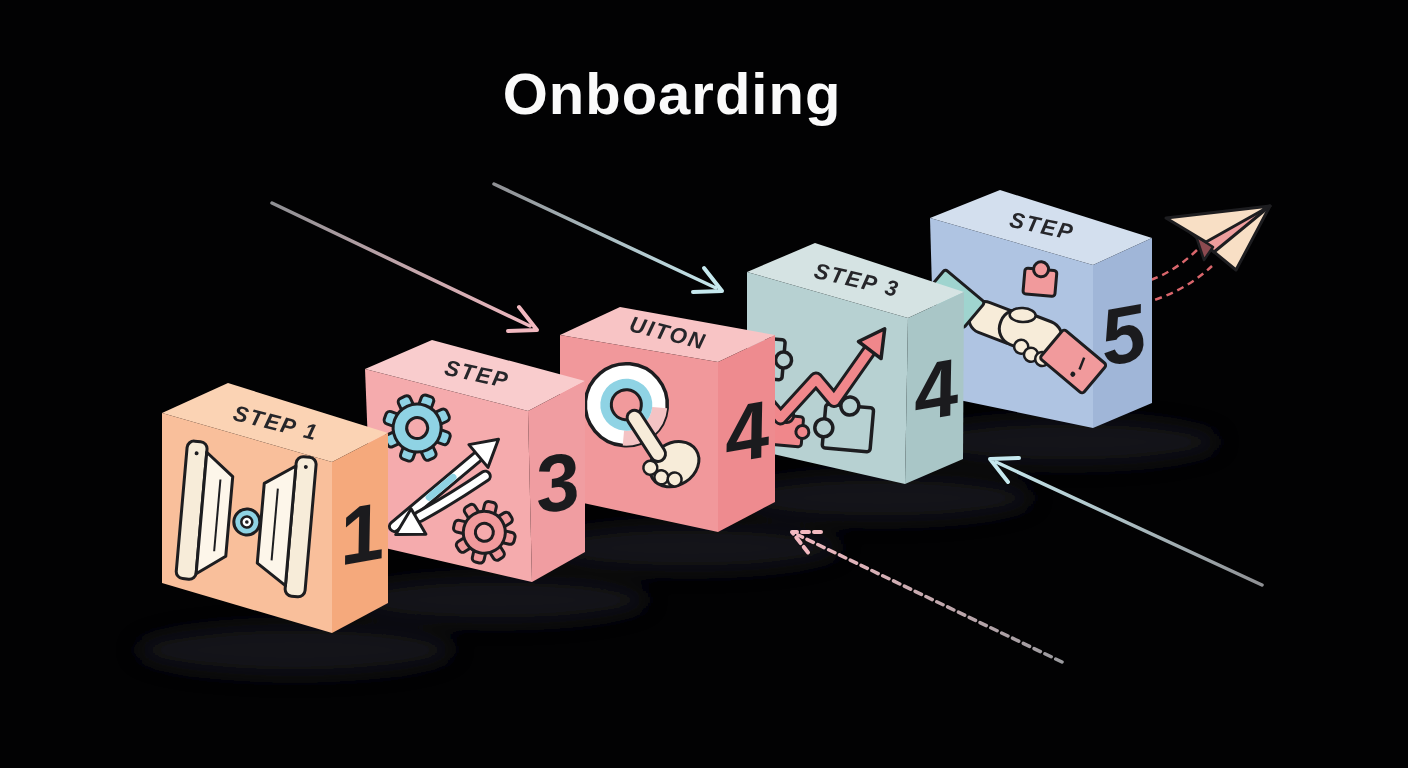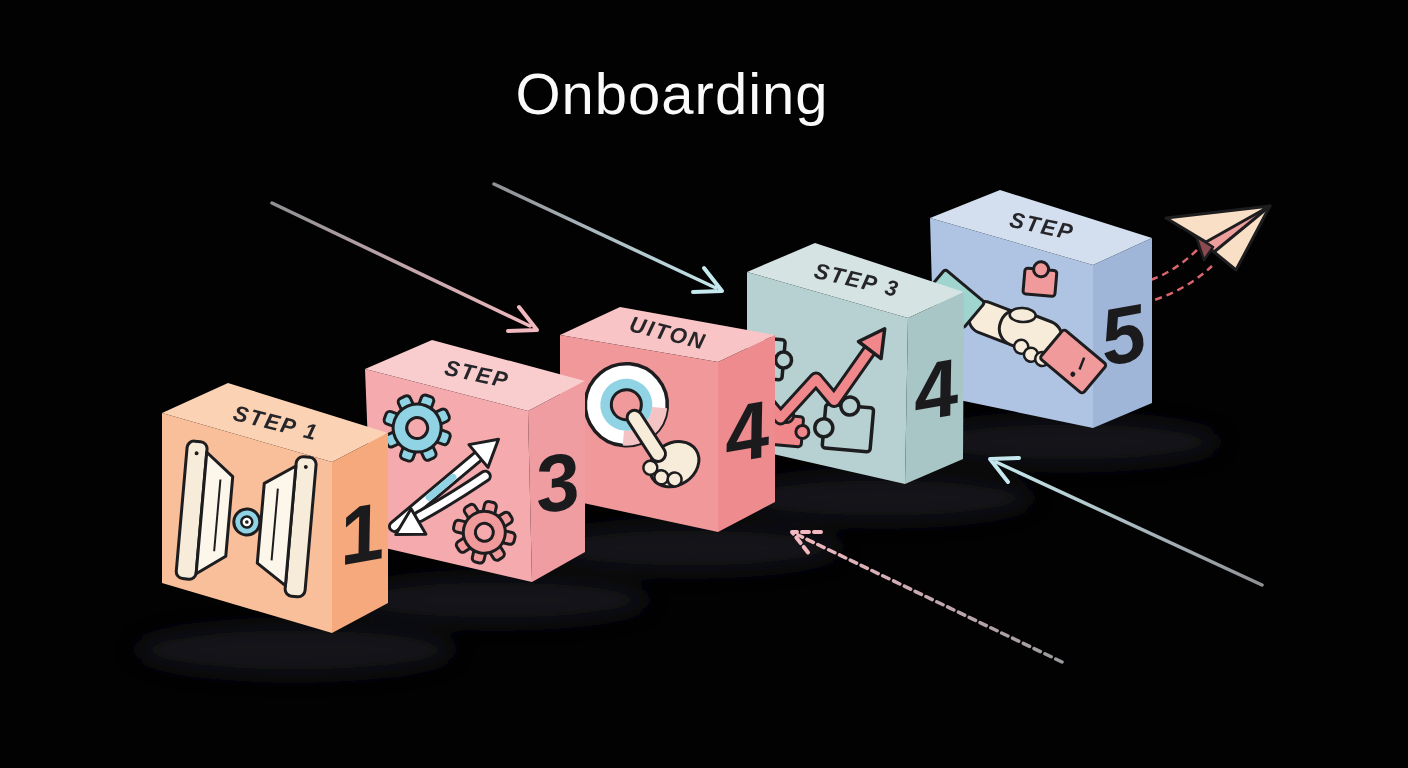--- a/index.html
+++ b/index.html
@@ -1,20 +1,20 @@
 <!DOCTYPE html>
 <html style="--bg: #020203; --title: #fafafa; --label: #26262a; --number: #1b1b1e; --outline: #1d1d20; --s1-top: #fbd3b4; --s1-front: #f9bf9b; --s1-side: #f5a97c; --s2-top: #f9cccd; --s2-front: #f5abad; --s2-side: #f09da1; --s3-top: #f8c4c5; --s3-front: #f1989b; --s3-side: #ee8b8f; --s4-top: #d5e3e3; --s4-front: #b7d1d2; --s4-side: #a9c6c7; --s5-top: #d3dfee; --s5-front: #afc4e2; --s5-side: #a0b6d8; --cream: #f7ecd9; --leaf: #fdf6ea; --white: #ffffff; --blue: #8fd3e4; --pink: #f19a9c; --salmon: #f0878b; --teal: #9fd4cf; --ring-pink: #f4c3c4; --trail: #d9666c; --plane-body: #f8dfc5; --plane-accent: #ef9e9e; --keel: #8c4a50; --shadow: #17181b;"><head>
 <meta charset="utf-8">
 <style>
   html,body{margin:0;padding:0;background:#000;}
   .stage{position:relative;width:1408px;height:768px;overflow:hidden;
          background:var(--bg);font-family:"Liberation Sans",sans-serif;}
   .stage svg{position:absolute;left:0;top:0;}
   .title{position:absolute;top:60px;left:672px;transform:translateX(-50%);
-         font-size:58px;font-weight:400;letter-spacing:1px;color:var(--title);white-space:nowrap;}
+         font-size:58px;font-weight:700;letter-spacing:1px;color:var(--title);white-space:nowrap;}
   
   .o{stroke:var(--outline);}
   .rnd{stroke-linecap:round;stroke-linejoin:round;}
   .w2{stroke-width:2}.w25{stroke-width:2.5}.w3{stroke-width:3}.w35{stroke-width:3.5}
   .w7{stroke-width:7}.w9{stroke-width:9}.w13{stroke-width:13}.w15{stroke-width:15}
   .nf{fill:none}
   .f-s1t{fill:var(--s1-top)}.f-s1f{fill:var(--s1-front)}.f-s1s{fill:var(--s1-side)}
   .f-s2t{fill:var(--s2-top)}.f-s2f{fill:var(--s2-front)}.f-s2s{fill:var(--s2-side)}
   .f-s3t{fill:var(--s3-top)}.f-s3f{fill:var(--s3-front)}.f-s3s{fill:var(--s3-side)}
   .f-s4t{fill:var(--s4-top)}.f-s4f{fill:var(--s4-front)}.f-s4s{fill:var(--s4-side)}

